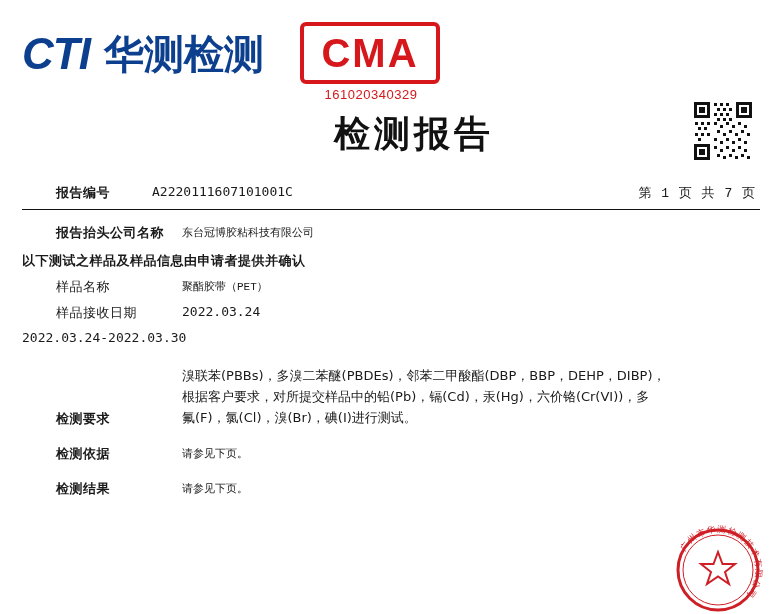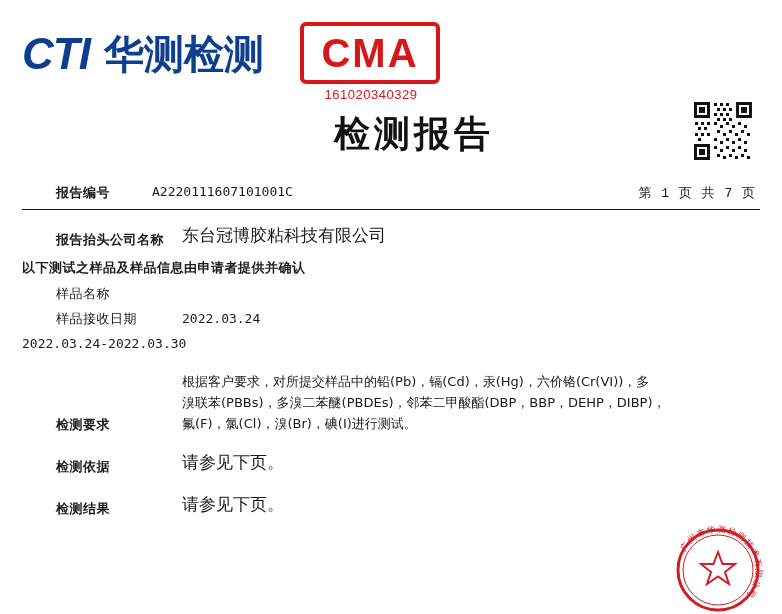--- a/index.html
+++ b/index.html
@@ -160,22 +160,22 @@
     letter-spacing: 0.5px;
   }
   .lbl.spaced {
     letter-spacing: 14px;
   }
   .lbl.light {
     font-weight: normal;
   }
   .val {
     flex: 1;
-    font-family: Liberation Serif, serif;
-    font-size: 17px;
+    font-family: Liberation Mono, monospace;
+    font-size: 11px;
     line-height: 1.45;
   }
   .val.mono {
     font-family: "DejaVu Sans Mono", monospace;
     font-size: 13px;
   }
   .section-note {
     font-family: Liberation Serif, serif;
     font-weight: bold;
     font-size: 13px;
@@ -305,38 +305,39 @@
   <div class="row">
     <div class="lbl">报告抬头公司名称</div>
     <div class="val">东台冠博胶粘科技有限公司</div>
   </div>
 
 
   <div class="section-note" style="padding-left:0;">以下测试之样品及样品信息由申请者提供并确认</div>
 
   <div class="row sub">
     <div class="lbl light">样品名称</div>
+    <div class="val">聚酯胶带（PET）</div>
   </div>
 
   <div class="row sub">
     <div class="lbl light">样品接收日期</div>
     <div class="val mono">2022.03.24</div>
   </div>
 
   <div class="row sub">
     <div class="val mono">2022.03.24-2022.03.30</div>
   </div>
 
   <div class="spacer-10"></div>
 
   <div class="row">
     <div class="lbl">检测要求</div>
     <div class="req-lines">
+      <div>溴联苯(PBBs)，多溴二苯醚(PBDEs)，邻苯二甲酸酯(DBP，BBP，DEHP，DIBP)，</div>
       <div>根据客户要求，对所提交样品中的铅(Pb)，镉(Cd)，汞(Hg)，六价铬(Cr(VI))，多</div>
-      <div>溴联苯(PBBs)，多溴二苯醚(PBDEs)，邻苯二甲酸酯(DBP，BBP，DEHP，DIBP)，</div>
       <div>氟(F)，氯(Cl)，溴(Br)，碘(I)进行测试。</div>
     </div>
   </div>
 
   <div class="spacer-10"></div>
 
   <div class="row">
     <div class="lbl">检测依据</div>
     <div class="val">请参见下页。</div>
   </div>

